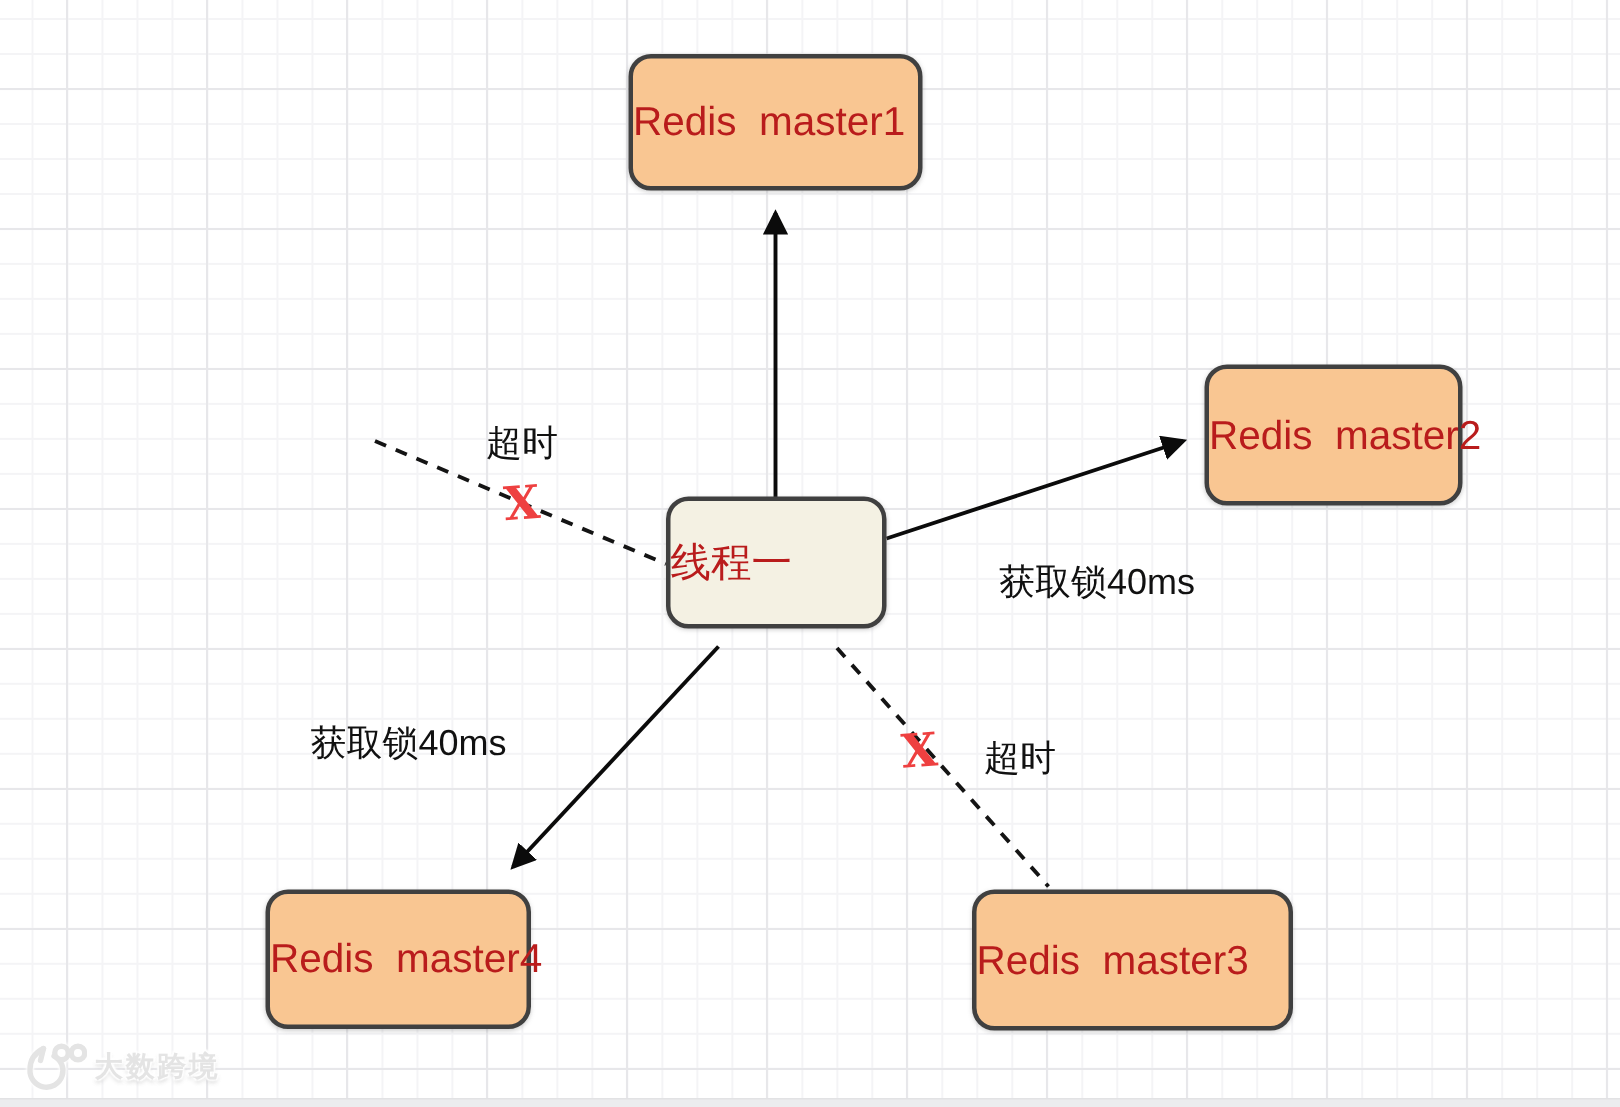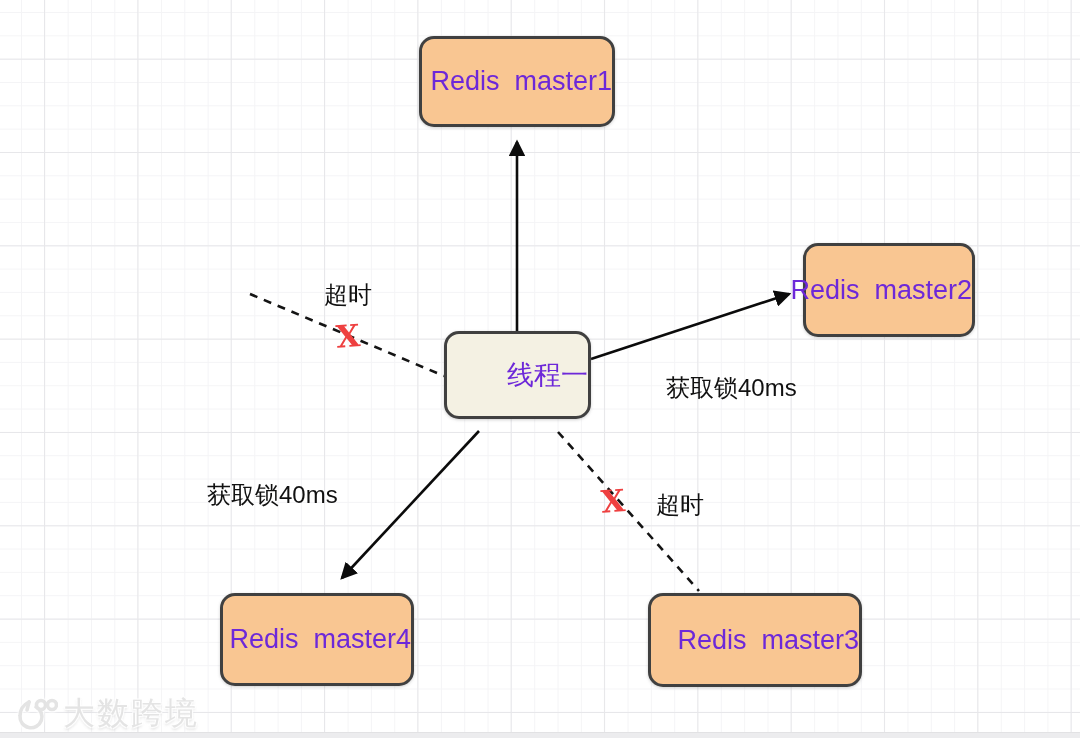--- a/index.html
+++ b/index.html
@@ -37,23 +37,23 @@
     width: 1080px;
     height: 738px;
   }
   .node {
     position: absolute;
     box-sizing: border-box;
     border: 3px solid #404040;
     border-radius: 15px;
     display: flex;
     align-items: center;
-    justify-content: flex-end;
+    justify-content: flex-start;
     font-size: 27px;
-    color: #6d28d9;
+    color: #b91c1c;
     white-space: pre;
     box-shadow: 0 1px 3px rgba(120,120,120,0.35);
   }
   .node.orange { background: #f9c692; }
   .node.cream  { background: #f4f1e3; }
   .edge-label {
     position: absolute;
     font-size: 24px;
     color: #111;
     white-space: pre;
@@ -69,22 +69,22 @@
   .watermark {
     position: absolute;
     left: 12px;
     top: 692px;
     display: flex;
     align-items: center;
     gap: 5px;
     opacity: 0.95;
   }
   .watermark-text {
-    font-size: 32px;
-    font-weight: normal;
+    font-size: 19px;
+    font-weight: bold;
     letter-spacing: 2px;
     color: #e3e3e3;
     text-shadow:
       1px 1px 1px #ffffff,
       -1px -1px 1px #ffffff,
       1px -1px 1px #ffffff,
       -1px 1px 1px #ffffff,
       0 2px 3px rgba(180,180,180,0.6);
   }
   .bottom-strip {
@@ -120,21 +120,21 @@
   </div>
 
   <div class="node orange" style="left:803px; top:243px; width:172px; height:94px;">
     <span>Redis  master2</span>
   </div>
 
   <div class="node orange" style="left:648px; top:593px; width:214px; height:94px;">
     <span>Redis  master3</span>
   </div>
 
-  <div class="node orange" style="left:177px; top:593px; width:194px; height:93px;margin-left:43px;">
+  <div class="node orange" style="left:177px; top:593px; width:177px; height:93px;">
     <span>Redis  master4</span>
   </div>
 
 
   <div class="node cream" style="left:444px; top:331px; width:147px; height:88px;">
     <span>线程一</span>
   </div>
 
 
   <div class="edge-label" style="left:666px; top:372px;">获取锁40ms</div>

